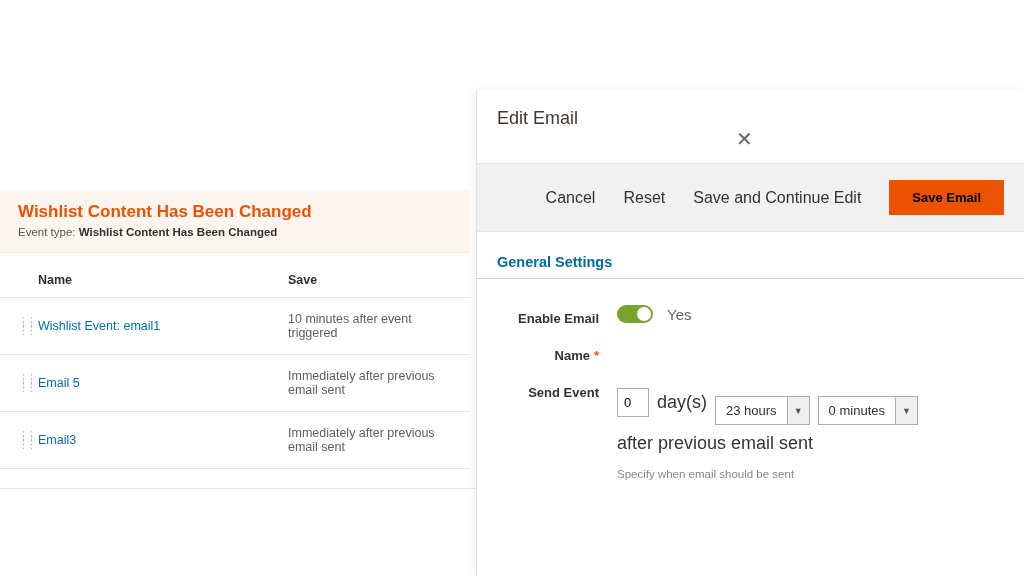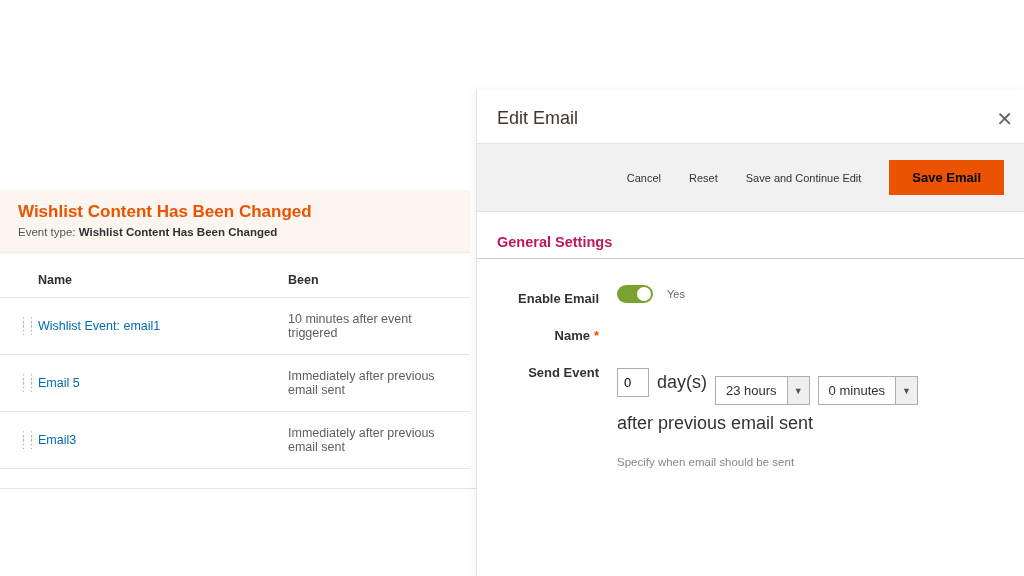--- a/index.html
+++ b/index.html
@@ -84,23 +84,23 @@
     right: 0;
     top: 90px;
     bottom: 0;
     width: 548px;
     background: #fff;
     border-left: 1px solid #e3e3e3;
     box-shadow: -2px 0 8px rgba(0,0,0,0.05);
   }
   .modal-header {
     display: flex;
-    align-items: center;
     justify-content: space-between;
-    padding: 18px 11px 14px 20px;
+    padding: 18px 32px 14px 20px;
+    flex-direction: column;
   }
   .modal-title {
     font-size: 18px;
     color: #41362f;
     font-weight: 400;
   }
   .close-btn {
     font-size: 20px;
     color: #666;
     cursor: pointer;
@@ -116,38 +116,38 @@
     justify-content: flex-end;
     align-items: center;
     gap: 28px;
     border-top: 1px solid #e3e3e3;
     border-bottom: 1px solid #e3e3e3;
   }
   .link-btn {
     background: none;
     border: none;
     color: #333;
-    font-size: 11px;
+    font-size: 16px;
     cursor: pointer;
   }
   .primary-btn {
     background: #eb5202;
     color: #000000;
     border: none;
     padding: 10px 23px;
     font-size: 13px;
     font-weight: 600;
     cursor: pointer;
     text-align: right;
   }
 
   .settings-title {
     font-size: 14.5px;
     font-weight: 600;
-    color: #be185d;
+    color: #0369a1;
     padding: 22px 20px 8px 20px;
     border-bottom: 1px solid #ccc;
     margin: 0 0 18px 0;
   }
 
   .form-row {
     display: flex;
     align-items: flex-start;
     padding: 8px 20px;
     font-size: 13px;
@@ -172,21 +172,21 @@
     position: relative;
     cursor: pointer;
   }
   .toggle .knob {
     position: absolute;
     right: 2px; top: 2px;
     width: 14px; height: 14px;
     background: #fff;
     border-radius: 50%;
   }
-  .toggle-label { color: #666; font-size: 11px; margin-left: 6px; }
+  .toggle-label { color: #666; font-size: 15px; margin-left: 6px; }
 
   input.text-input {
     border: 1px solid #adadad;
     padding: 6px 8px;
     font-size: 13px;
     width: 230px;
   }
   input.tiny-input {
     border: 1px solid #adadad;
     padding: 6px 6px;
@@ -214,41 +214,41 @@
     align-items: center;
     justify-content: center;
     font-size: 9px;
     color: #555;
     cursor: pointer;
   }
 
   .help-text {
     font-size: 11.5px;
     color: #888;
-    margin-top: 14px;
+    margin-top: 6px;
     width: 100%;
   }
 </style>
 </head>
 <body>
 
 <div class="left-panel">
   <div class="section-header">
     <div class="section-title">Wishlist Content Has Been Changed</div>
     <div class="section-subtitle">
       <span class="label">Event type:</span>
       <span class="value">Wishlist Content Has Been Changed</span>
     </div>
   </div>
 
   <div class="list-table">
     <div class="list-head">
       <div class="col-handle"></div>
       <div class="col-name">Name</div>
-      <div class="col-when">Been</div>
+      <div class="col-when">Save</div>
     </div>
 
     <div class="list-row">
       <div class="col-handle">
           <div class="drag-handle">⋮⋮<br>⋮⋮<br>⋮⋮</div>
         </div>
       <div class="col-name row-name"><a href="#">Wishlist Event: email1</a></div>
       <div class="col-when row-when">10 minutes after event triggered</div>
     </div>
     <div class="list-row">

